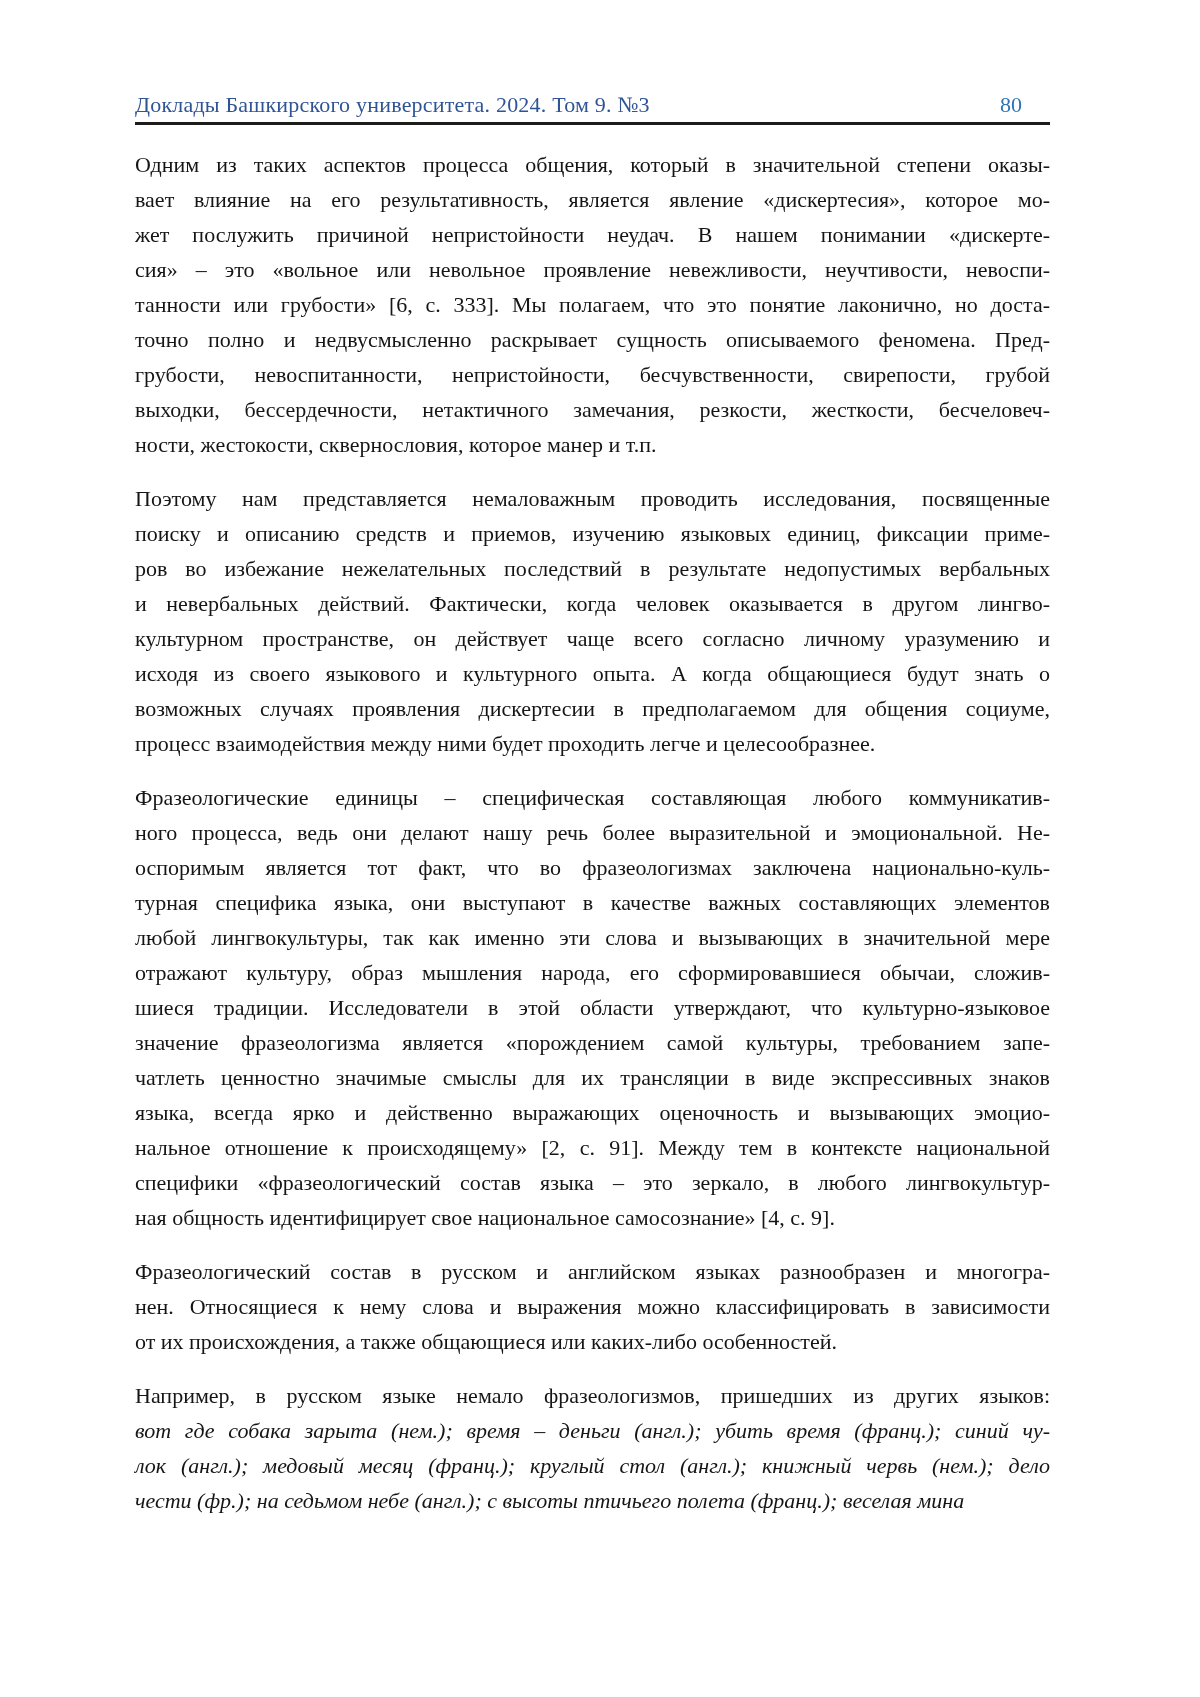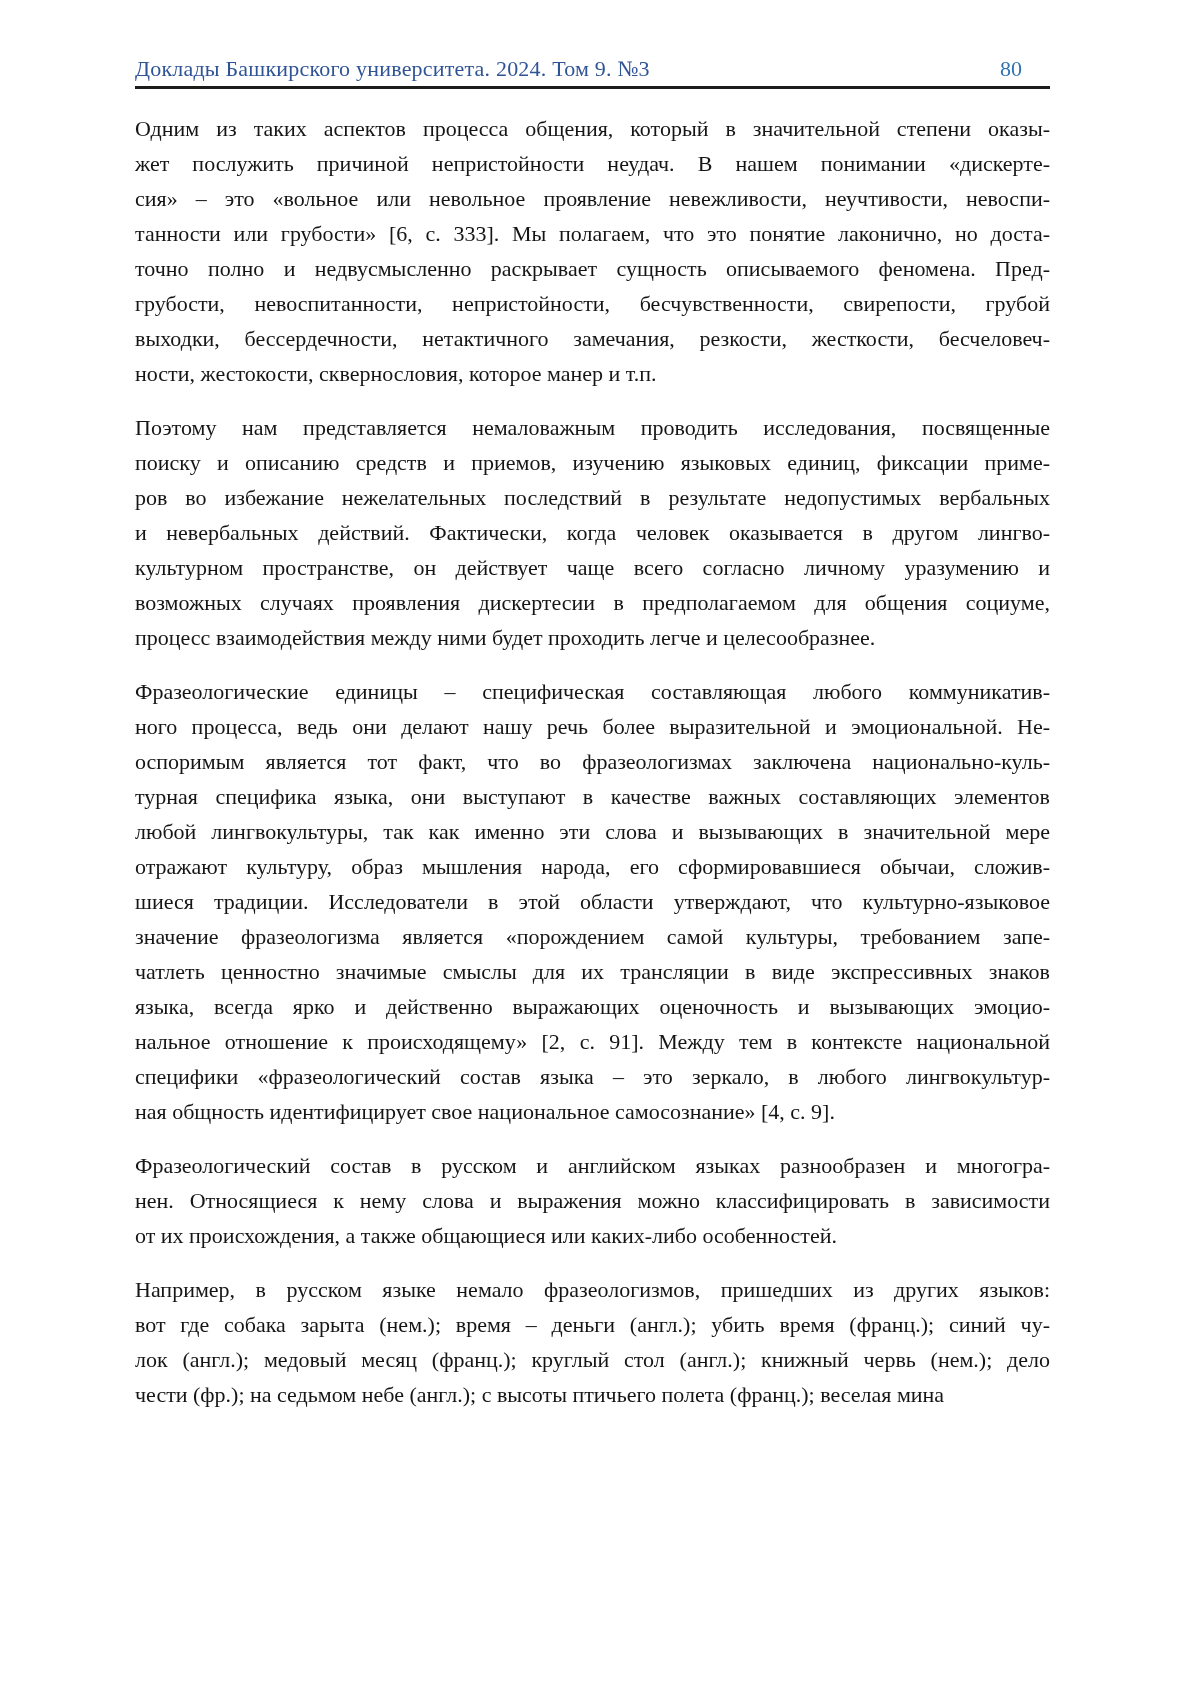--- a/index.html
+++ b/index.html
@@ -19,21 +19,21 @@
     font-family: "Liberation Serif", "DejaVu Serif", serif;
     overflow: hidden;
   }
   .content {
     position: absolute;
     left: 135px;
     top: 0;
     width: 915px;
   }
   .header-row {
-    padding-top: 56px;
+    padding-top: 92px;
     display: flex;
     justify-content: space-between;
     align-items: baseline;
     font-size: 22px;
     line-height: 25px;
   }
   .journal-title {
     color: var(--header-text);
     letter-spacing: 0.2px;
   }
@@ -55,49 +55,51 @@
   .para { margin-bottom: 19px; }
   .para:last-child { margin-bottom: 0; }
   .text-line {
     text-align: justify;
     text-align-last: justify;
     white-space: normal;
     height: 35px;
     overflow: visible;
   }
   .text-line.last-line { text-align-last: left; }
-  .text-line.italic { }
+  .text-line.italic { font-style: italic; }
 </style>
 </head>
 <body>
 
 <div class="page">
   <div class="content">
     <div class="header-row">
       <span class="journal-title">Доклады Башкирского университета. 2024. Том 9. №3</span>
       <span class="page-number">80</span>
     </div>
     <div class="header-rule"></div>
     <div class="body-text">
         <div class="para">
           <div class="text-line">Одним из таких аспектов процесса общения, который в значительной степени оказы-</div>
+          <div class="text-line">вает влияние на его результативность, является явление «дискертесия», которое мо-</div>
           <div class="text-line">жет послужить причиной непристойности неудач. В нашем понимании «дискерте-</div>
           <div class="text-line">сия» – это «вольное или невольное проявление невежливости, неучтивости, невоспи-</div>
           <div class="text-line">танности или грубости» [6, с. 333]. Мы полагаем, что это понятие лаконично, но доста-</div>
           <div class="text-line">точно полно и недвусмысленно раскрывает сущность описываемого феномена. Пред-</div>
           <div class="text-line">грубости, невоспитанности, непристойности, бесчувственности, свирепости, грубой</div>
           <div class="text-line">выходки, бессердечности, нетактичного замечания, резкости, жесткости, бесчеловеч-</div>
           <div class="text-line last-line">ности, жестокости, сквернословия, которое манер и т.п.</div>
         </div>
         <div class="para">
           <div class="text-line">Поэтому нам представляется немаловажным проводить исследования, посвященные</div>
           <div class="text-line">поиску и описанию средств и приемов, изучению языковых единиц, фиксации приме-</div>
           <div class="text-line">ров во избежание нежелательных последствий в результате недопустимых вербальных</div>
           <div class="text-line">и невербальных действий. Фактически, когда человек оказывается в другом лингво-</div>
           <div class="text-line">культурном пространстве, он действует чаще всего согласно личному уразумению и</div>
+          <div class="text-line">исходя из своего языкового и культурного опыта. А когда общающиеся будут знать о</div>
           <div class="text-line">возможных случаях проявления дискертесии в предполагаемом для общения социуме,</div>
           <div class="text-line last-line">процесс взаимодействия между ними будет проходить легче и целесообразнее.</div>
         </div>
         <div class="para">
           <div class="text-line">Фразеологические единицы – специфическая составляющая любого коммуникатив-</div>
           <div class="text-line">ного процесса, ведь они делают нашу речь более выразительной и эмоциональной. Не-</div>
           <div class="text-line">оспоримым является тот факт, что во фразеологизмах заключена национально-куль-</div>
           <div class="text-line">турная специфика языка, они выступают в качестве важных составляющих элементов</div>
           <div class="text-line">любой лингвокультуры, так как именно эти слова и вызывающих в значительной мере</div>
           <div class="text-line">отражают культуру, образ мышления народа, его сформировавшиеся обычаи, сложив-</div>

